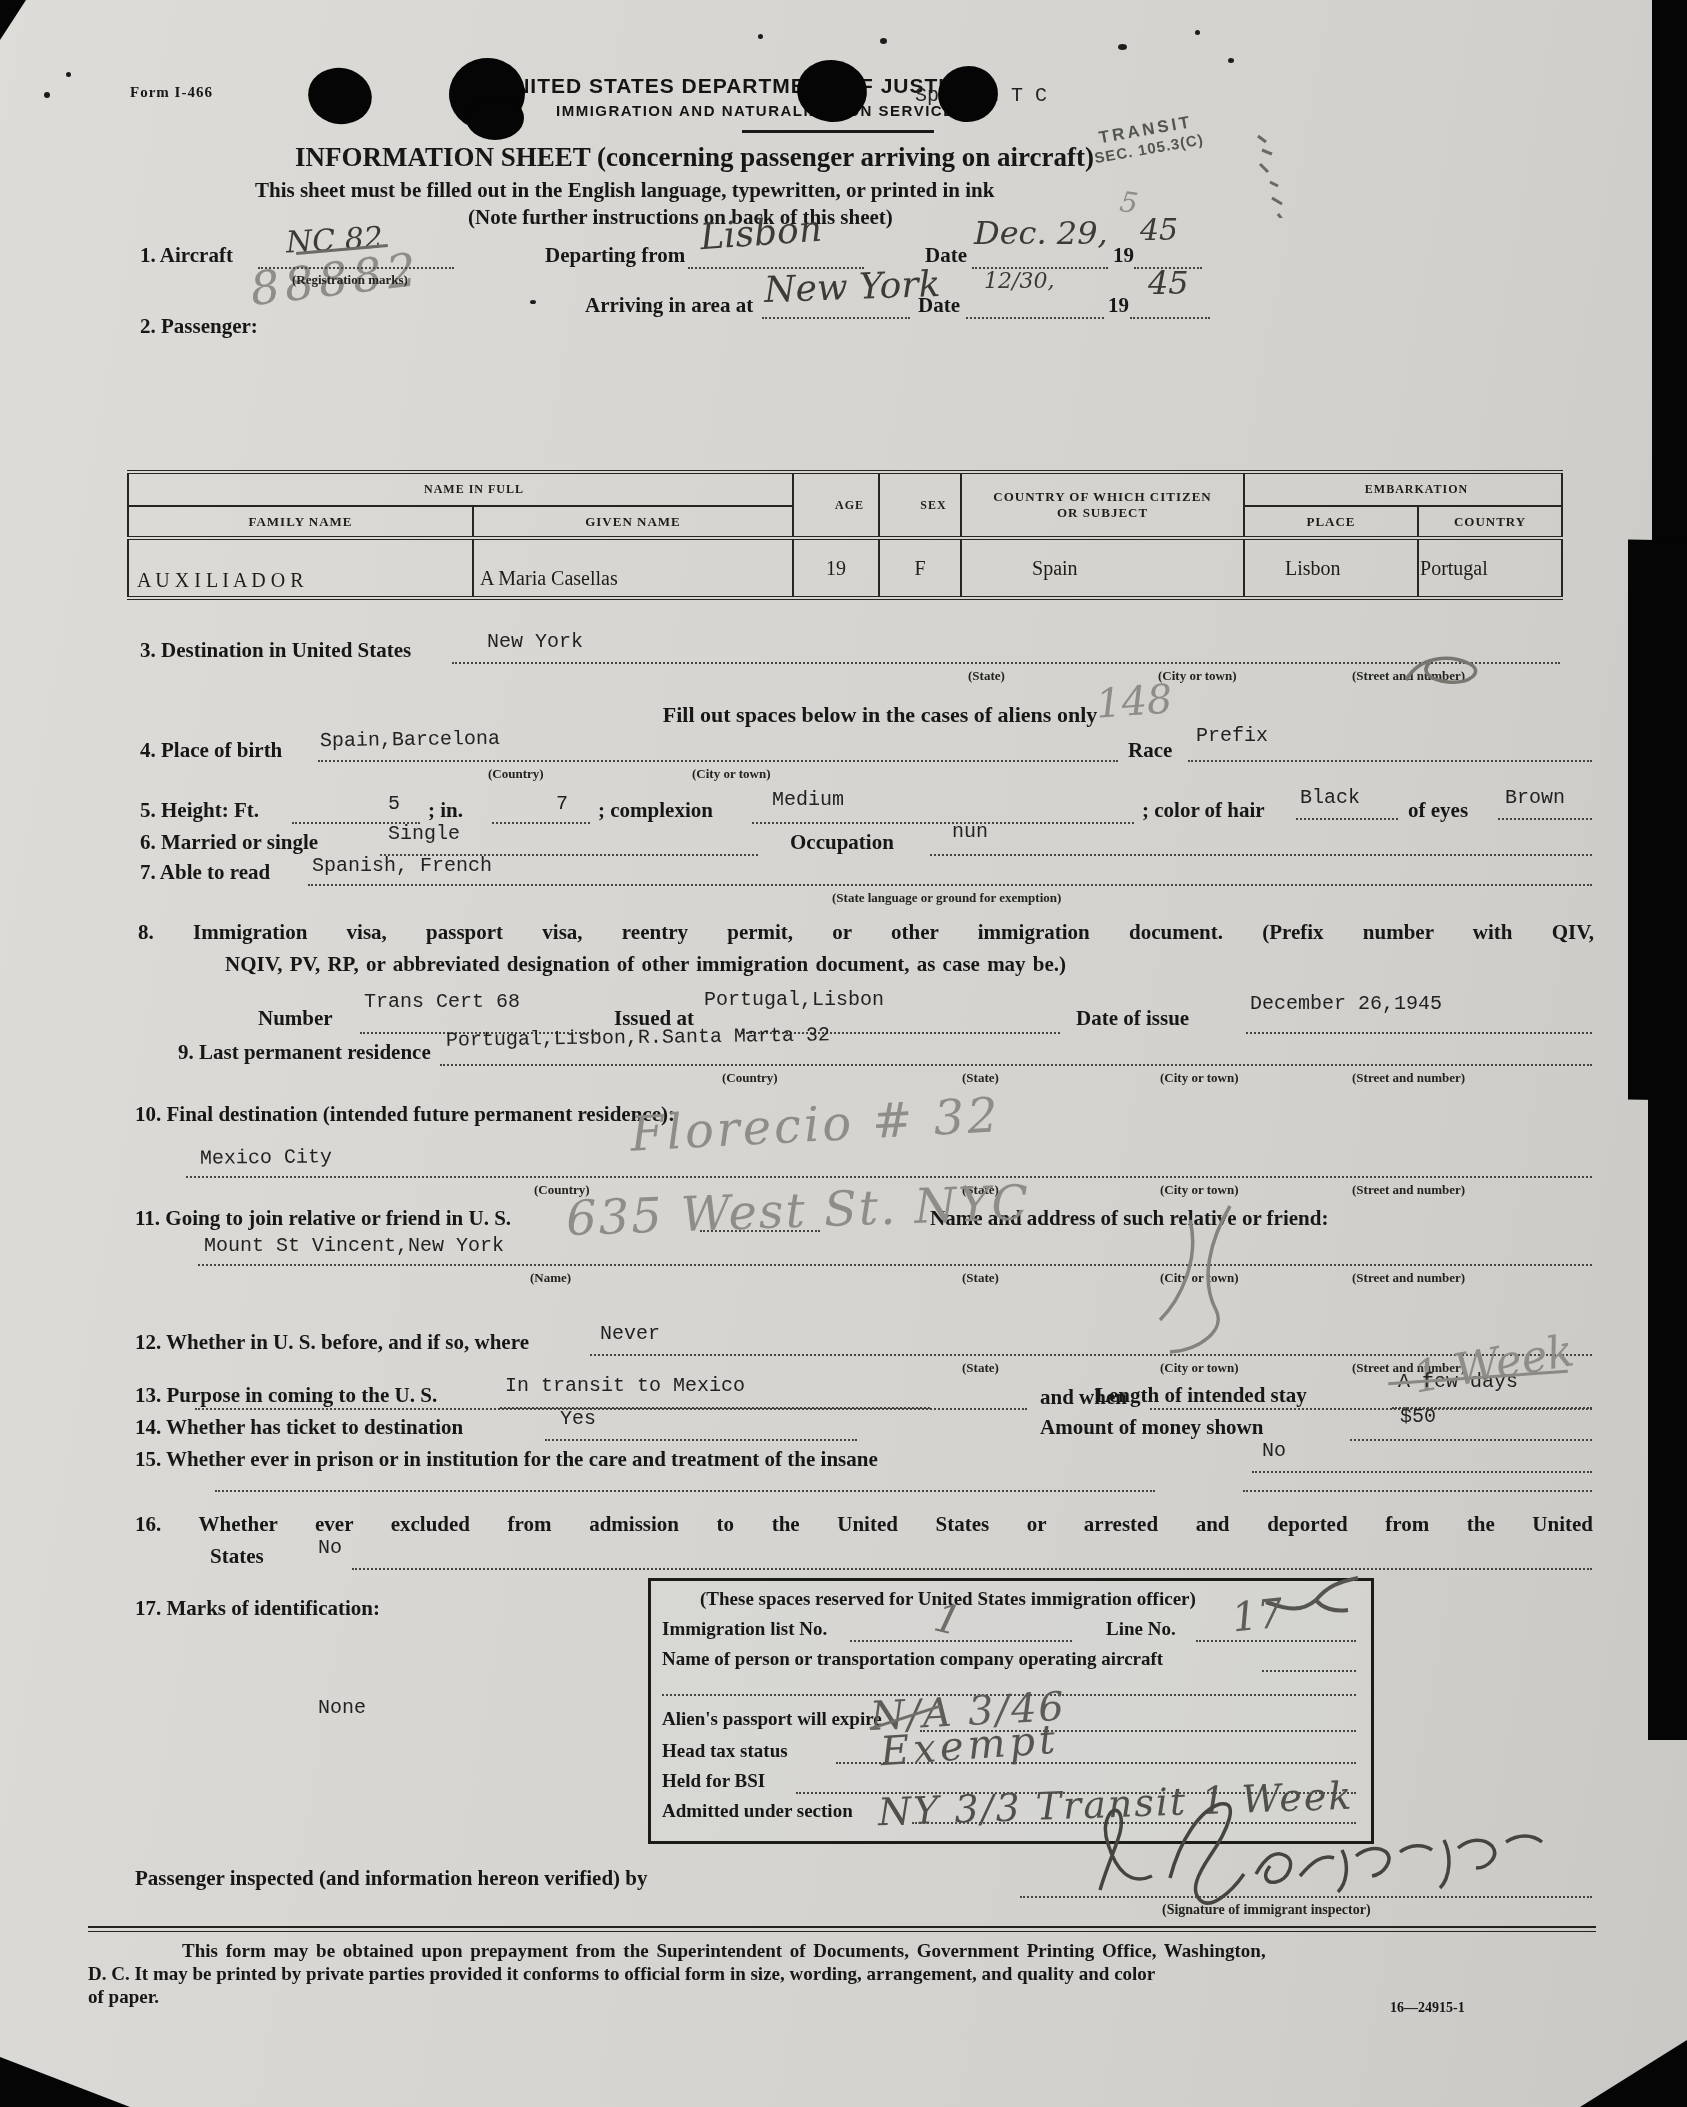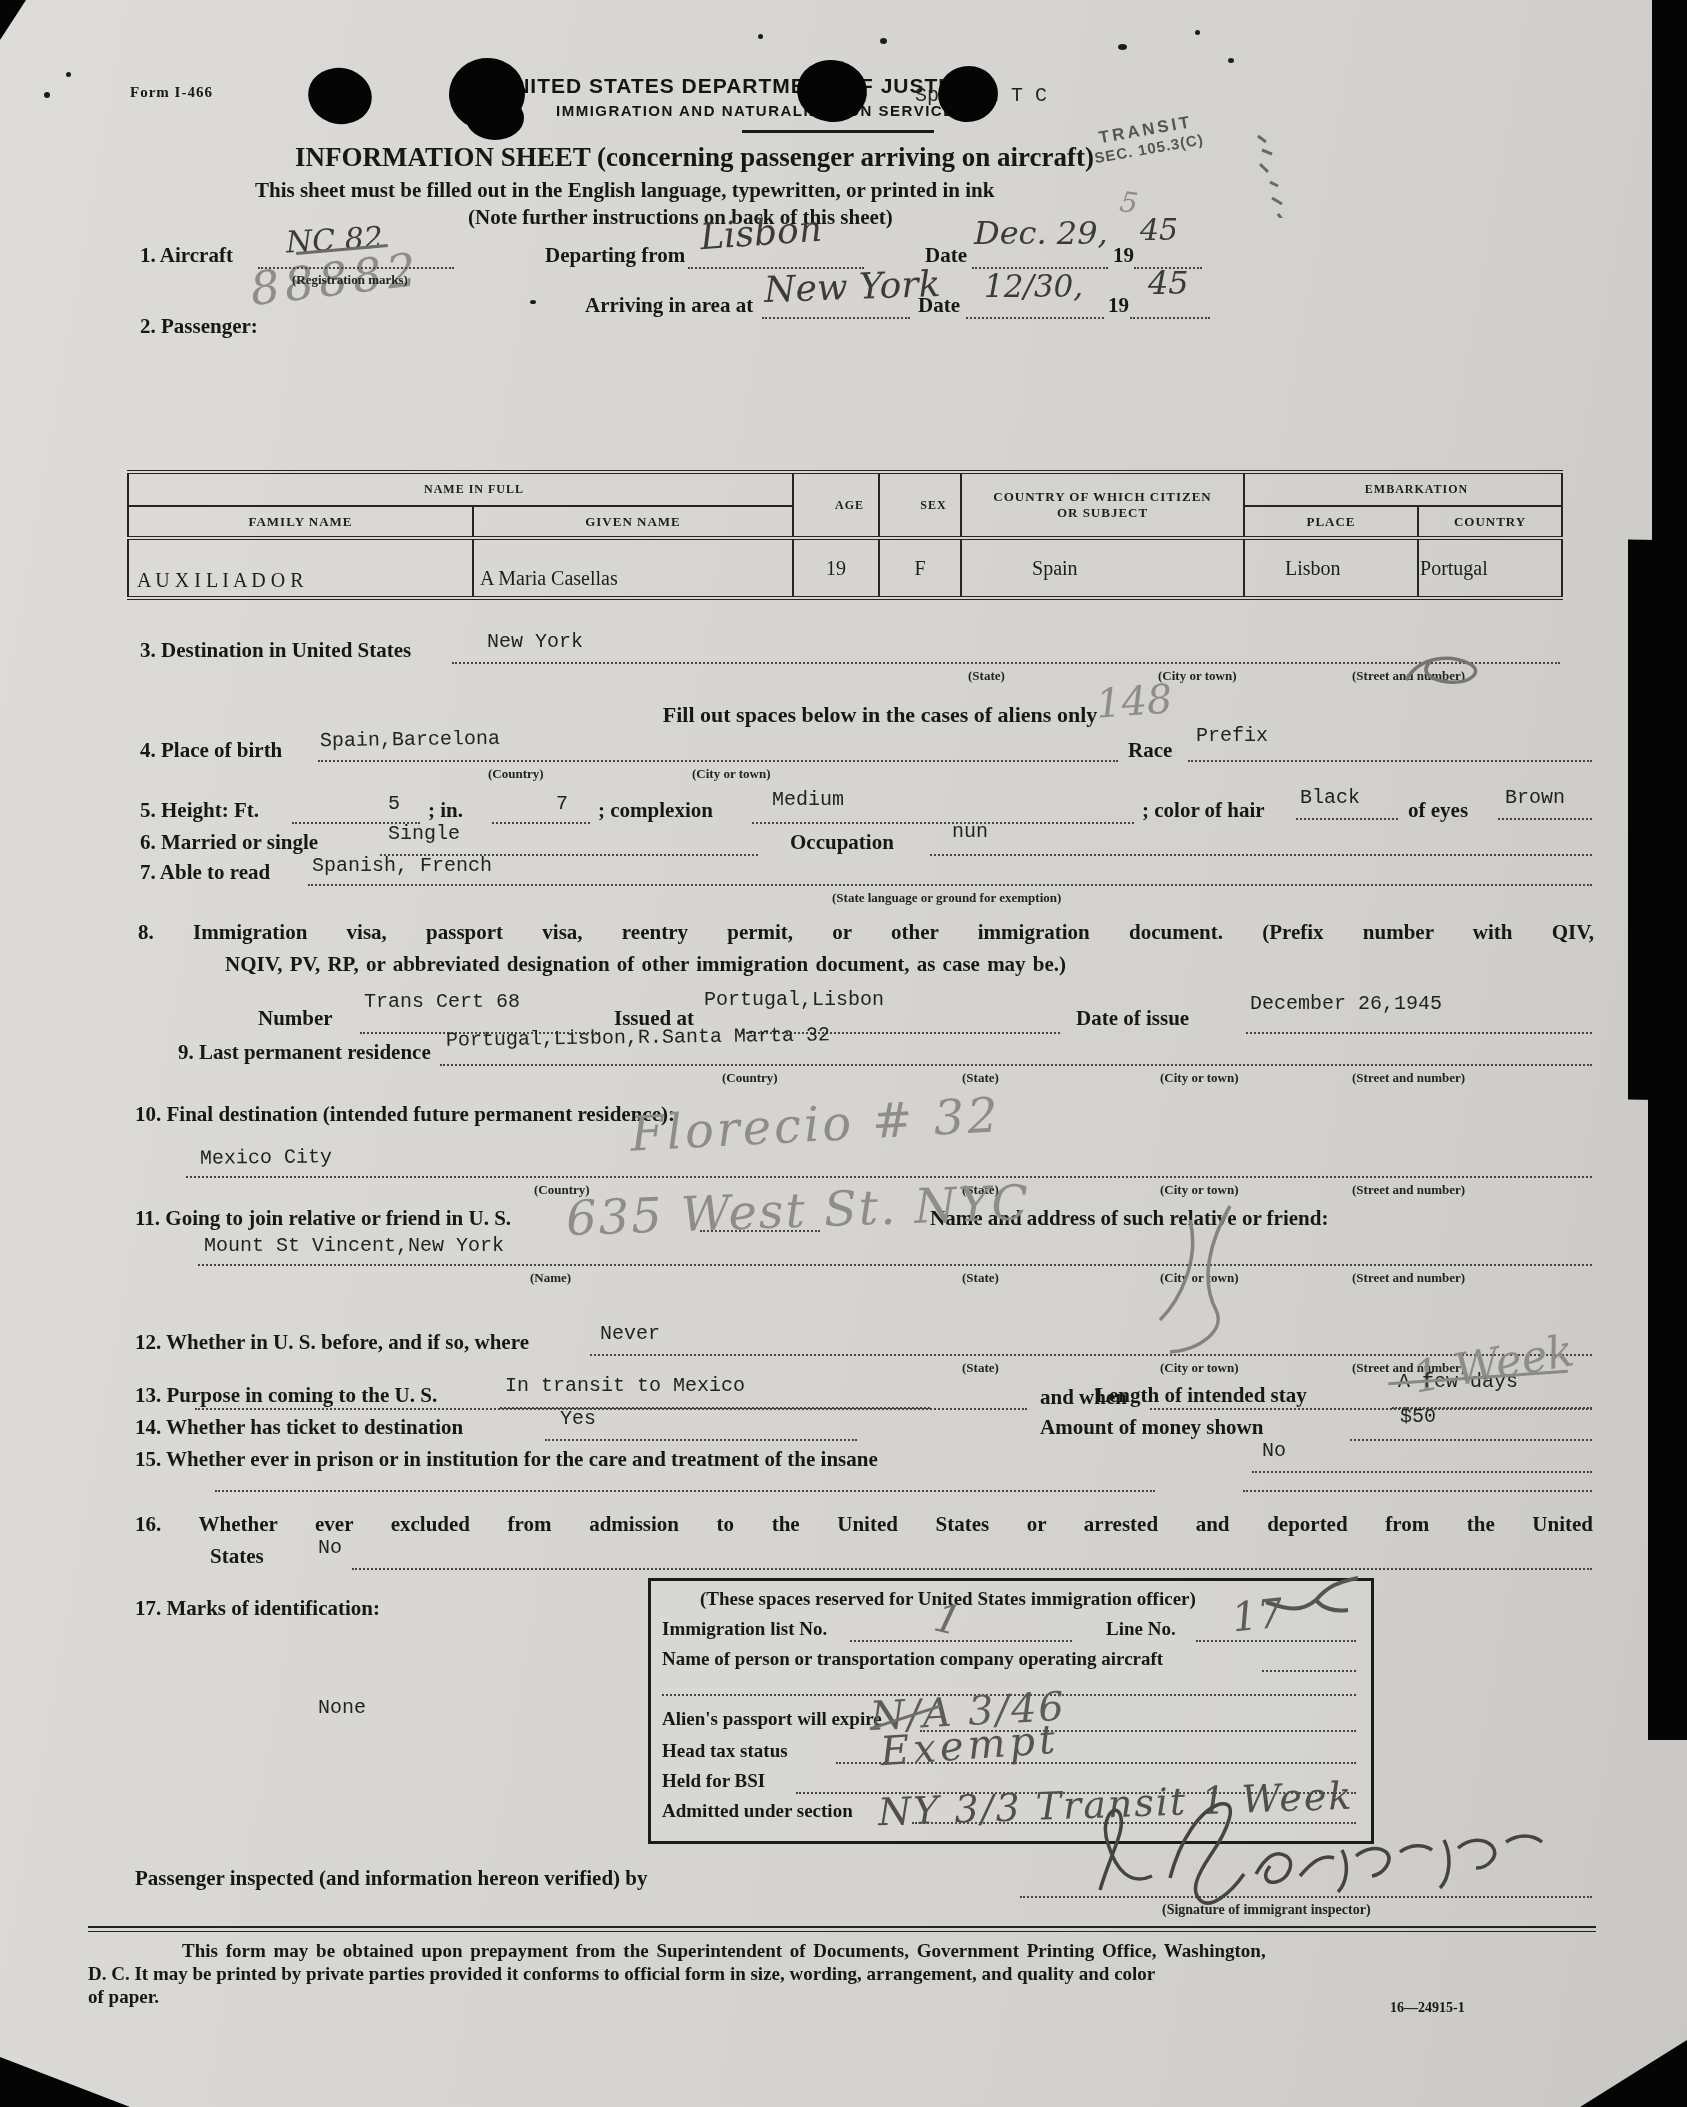--- a/index.html
+++ b/index.html
@@ -94,21 +94,21 @@
   <div class="abs p" style="left:1113px;top:243px;">19</div>
   <div class="abs dot" style="left:1134px;top:267px;width:68px;"></div>
   <div class="abs h" style="left:1140px;top:212px;font-size:30px;">45</div>
   <div class="abs pe" style="left:1120px;top:186px;font-size:28px;transform:rotate(8deg);">5</div>
 
   <div class="abs p" style="left:585px;top:293px;">Arriving in area at</div>
   <div class="abs dot" style="left:762px;top:317px;width:148px;"></div>
   <div class="abs h" style="left:764px;top:266px;font-size:36px;transform:rotate(-2deg);">New York</div>
   <div class="abs p" style="left:918px;top:293px;">Date</div>
   <div class="abs dot" style="left:966px;top:317px;width:138px;"></div>
-  <div class="abs h" style="left:984px;top:268px;font-size:31px;">12/30,</div>
+  <div class="abs h" style="left:984px;top:268px;font-size:22px;">12/30,</div>
   <div class="abs p" style="left:1108px;top:293px;">19</div>
   <div class="abs dot" style="left:1130px;top:317px;width:80px;"></div>
   <div class="abs h" style="left:1148px;top:264px;font-size:32px;">45</div>
 
   <div class="abs p" style="left:140px;top:314px;">2. Passenger:</div>
 
   <table class="manifest abs" style="left:127px;top:470px;width:1434px;">
     <colgroup>
         <col style="width:345px">
         <col style="width:320px">

